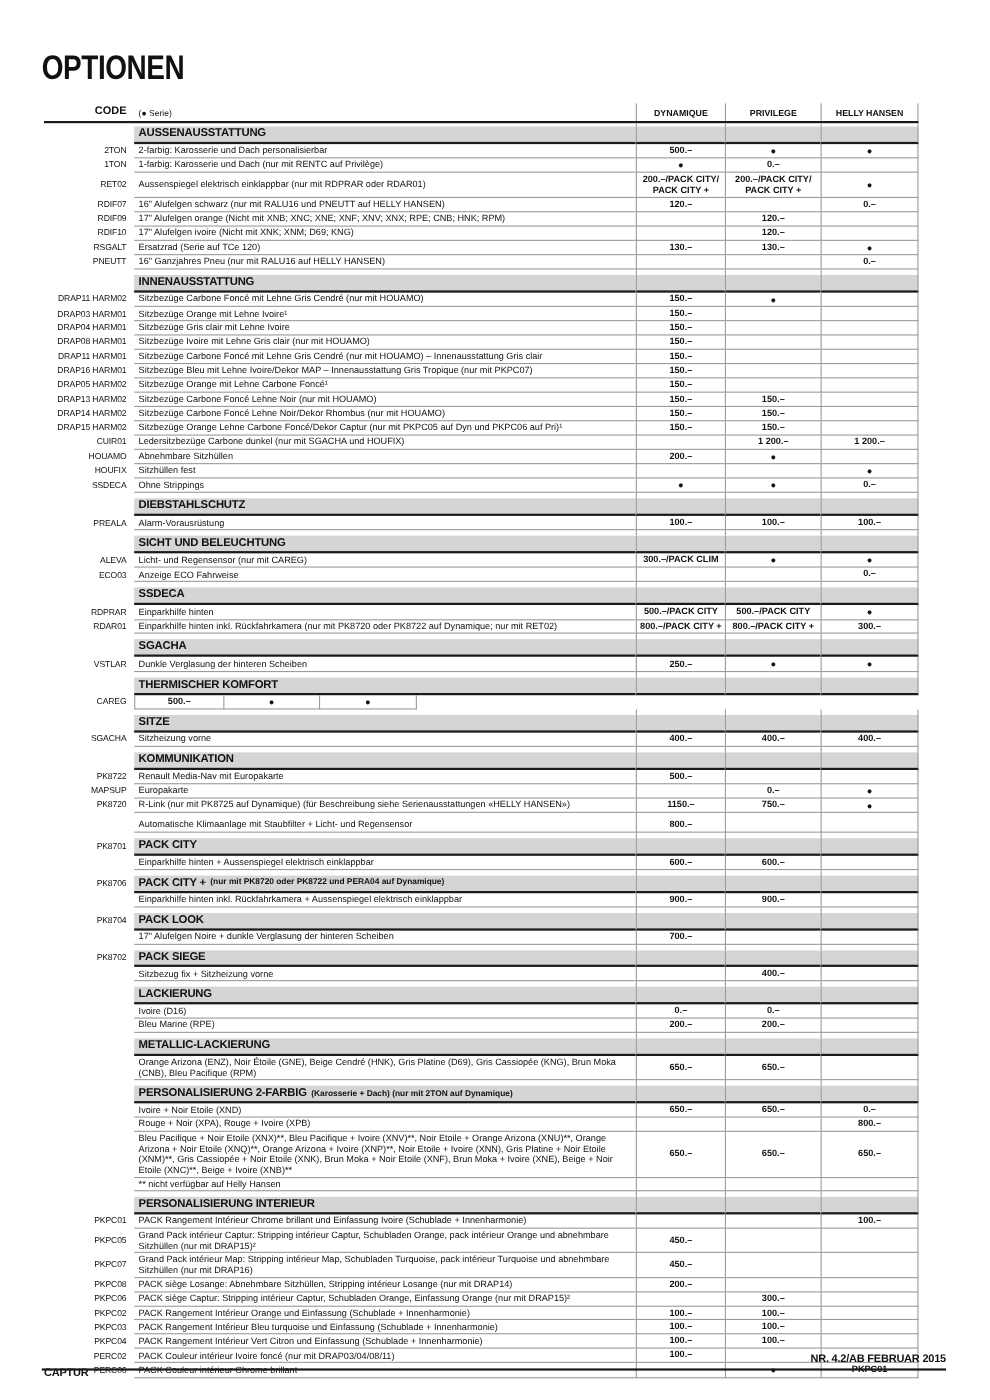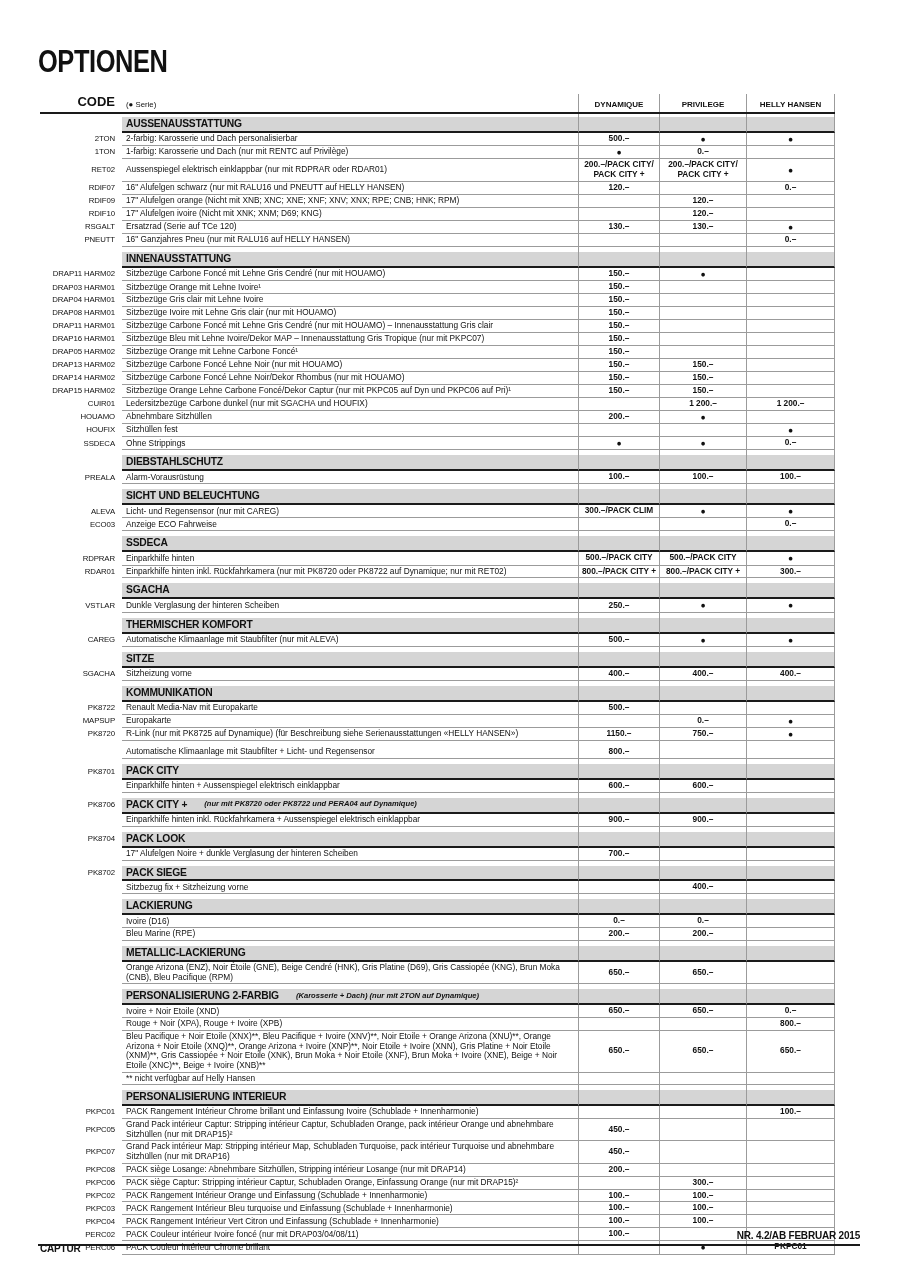--- a/index.html
+++ b/index.html
@@ -8,34 +8,34 @@
   .table-wrap{position:absolute;left:40px;top:94px;width:795px;}
   .row{display:flex;align-items:stretch;min-height:12.5px;box-sizing:border-box;}
   .cell{box-sizing:border-box;display:flex;align-items:center;}
   .c-code{width:82px;padding-right:7px;font-size:7.8px;justify-content:flex-end;text-align:right;line-height:1.1;letter-spacing:-0.1px;}
   .c-desc{width:456px;padding:1px 3px 1px 4px;font-size:8.3px;line-height:1.16;border-bottom:1px solid #9b9b9b;}
   .c-price{text-align:center;justify-content:center;font-size:8.3px;font-weight:bold;border-bottom:1px solid #9b9b9b;border-left:1px solid #9b9b9b;white-space:pre-line;line-height:1.2;padding:1px 2px;}
   .c-d{width:81px;} .c-p{width:87px;} .c-h{width:89px;border-right:1px solid #9b9b9b;}
   
   .hdr{align-items:flex-end;min-height:18px;border-bottom:2px solid #1a1a1a;}
   .hdr .cell{border:none;font-weight:bold;padding-bottom:3px;}
-  .hdr .h-code{width:82px;justify-content:flex-end;padding-right:7px;font-size:13px;text-align:right;}
+  .hdr .h-code{width:82px;justify-content:flex-end;padding-right:7px;font-size:10px;text-align:right;}
   .hdr .h-serie{width:456px;padding-left:4px;font-size:7.8px;font-weight:normal;}
   .hdr .h-col{font-size:8px;justify-content:center;border-left:1px solid #9b9b9b;align-self:stretch;align-items:flex-end;}
   .hdr .c-h{border-right:1px solid #9b9b9b;}
   
   .gap{height:5px;min-height:5px;}
   .gap.first{height:3px;min-height:3px;}
   .gap .c-price{border-bottom:none;font-size:0;}
   .gap .c-desc{border-bottom:none;}
   
   .bar .c-desc,.bar .c-price{background:#d5d5d5;border-bottom:2px solid #1a1a1a;}
   .bar{min-height:15px;}
   .bar .c-desc{font-weight:bold;font-size:10.3px;letter-spacing:-0.2px;align-items:center;}
-  .bar .sec-note{font-weight:bold;font-size:7.6px;margin-left:17px;letter-spacing:0;font-style:italic;}
+  .bar .sec-note{font-weight:bold;font-size:7.6px;margin-left:4px;letter-spacing:0;}
   .bullet{font-size:8.5px;}
   .footer-left{position:absolute;left:40px;top:1243px;font-size:10px;font-weight:bold;letter-spacing:-0.2px;}
   .footer-right{position:absolute;right:40px;top:1230px;font-size:10px;font-weight:bold;letter-spacing:-0.2px;}
   .footer-rule{position:absolute;left:38px;top:1244px;width:822px;height:2px;background:#1a1a1a;}
 </style>
 </head>
 <body>
 
 <div class="title">OPTIONEN</div>
 
@@ -353,21 +353,20 @@
         <div class="cell c-code"></div>
         <div class="cell c-desc">
           <span>THERMISCHER KOMFORT</span>
         </div>
         <div class="cell c-price c-d"></div>
         <div class="cell c-price c-p"></div>
         <div class="cell c-price c-h"></div>
       </div>
       <div class="row">
         <div class="cell c-code">CAREG</div>
-        <div class="cell c-desc">Automatische Klimaanlage mit Staubfilter (nur mit ALEVA)</div>
         <div class="cell c-price c-d">500.–</div>
         <div class="cell c-price c-p bullet">●</div>
         <div class="cell c-price c-h bullet">●</div>
       </div>
       <div class="row gap">
         <div class="cell c-code"></div>
         <div class="cell c-desc"></div>
         <div class="cell c-price c-d"></div>
         <div class="cell c-price c-p"></div>
         <div class="cell c-price c-h"></div>

